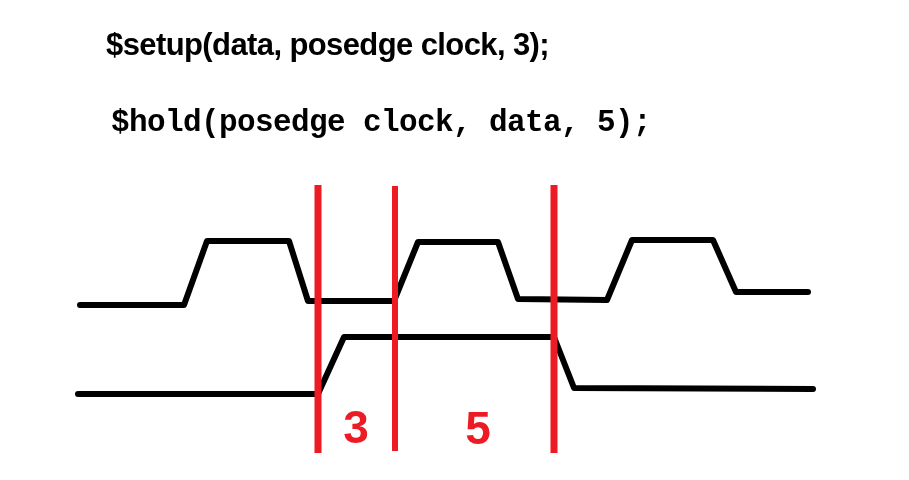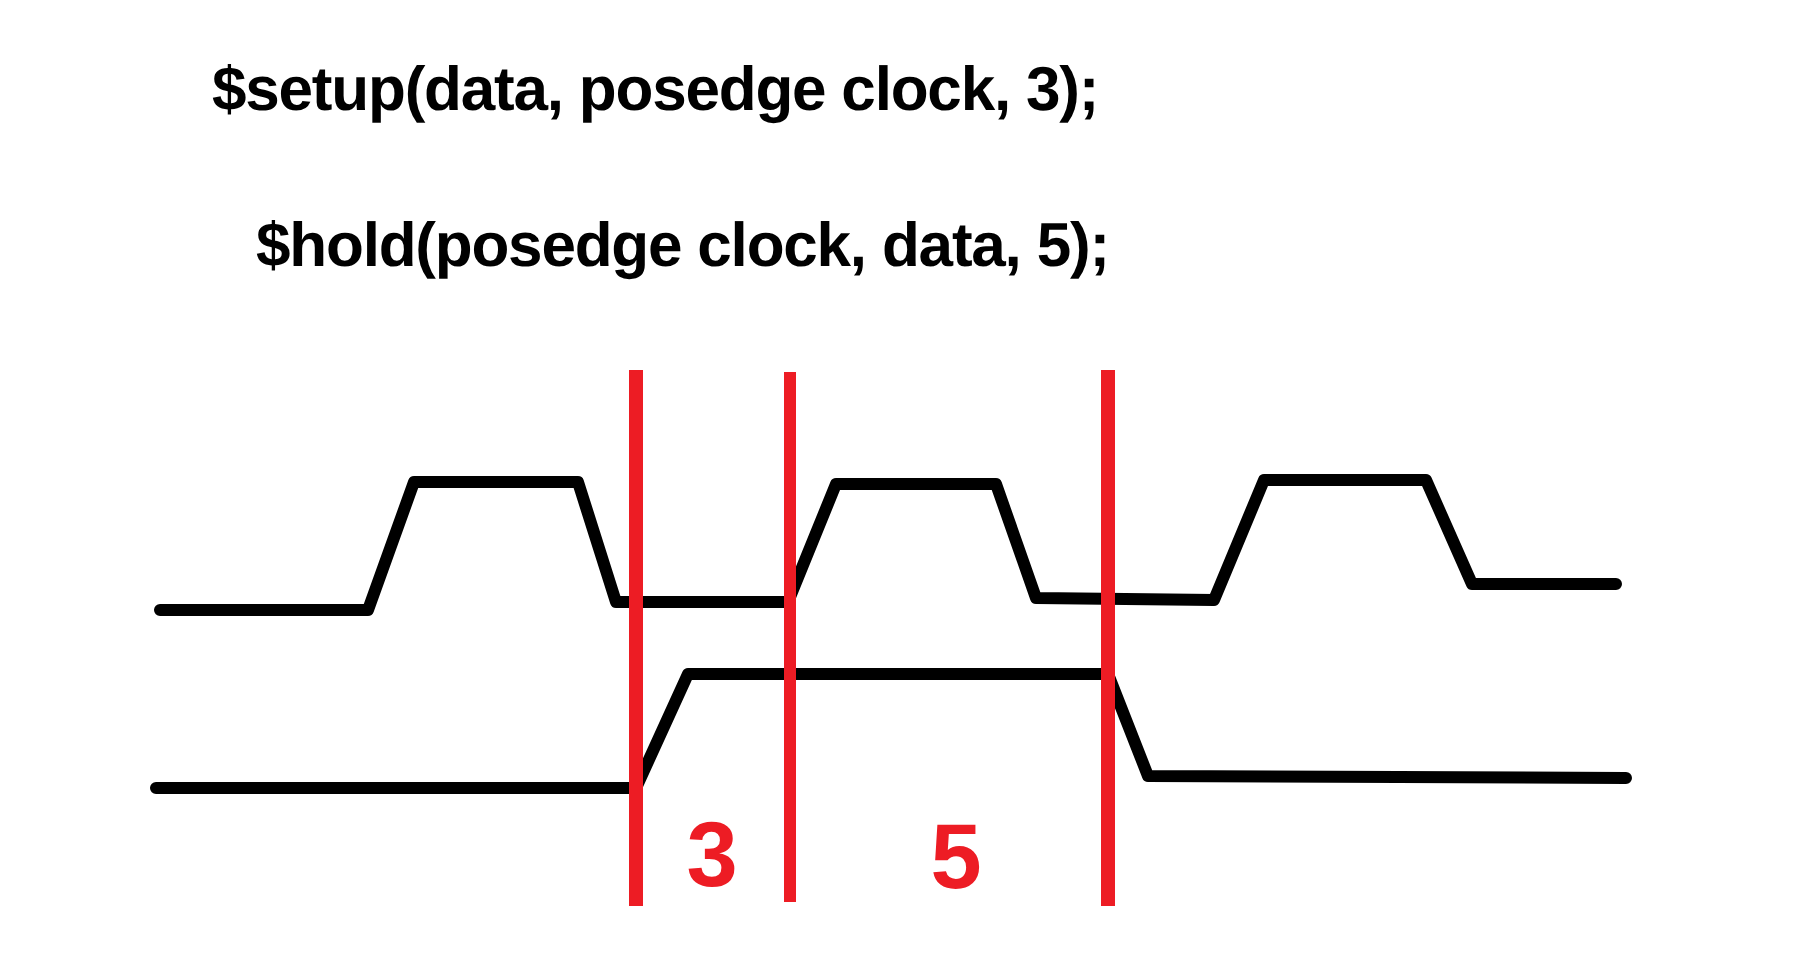--- a/index.html
+++ b/index.html
@@ -23,21 +23,21 @@
   .code-line {
     position: absolute;
     color: var(--ink);
     font-family: "Liberation Sans", sans-serif;
     font-size: 31px;
     font-weight: 700;
     letter-spacing: -0.6px;
     white-space: nowrap;
   }
   .code-setup { left: 106px; top: 27px; }
-  .code-hold  { left: 128px; top: 105px; }
+  .code-hold  { left: 111px; top: 105px; font-family: Liberation Mono, monospace; }
   .wave-svg {
     position: absolute;
     left: 0; top: 0;
     width: 909px; height: 480px;
   }
   .signal-line {
     fill: none;
     stroke: var(--ink);
     stroke-width: 6;
     stroke-linecap: round;

